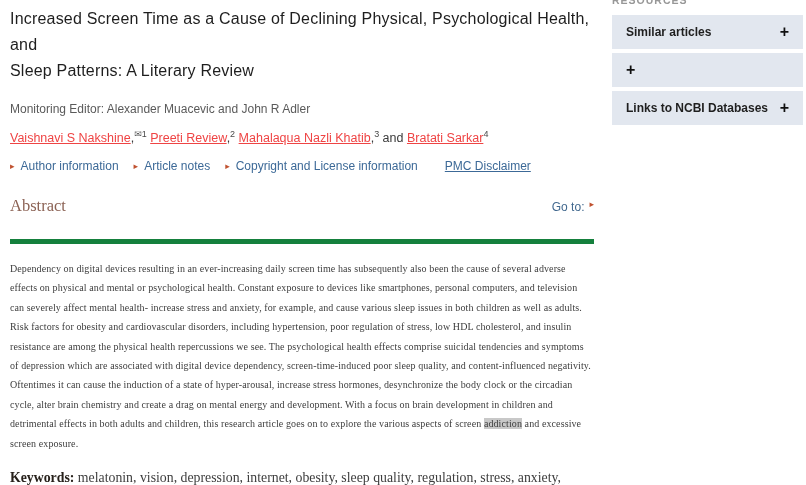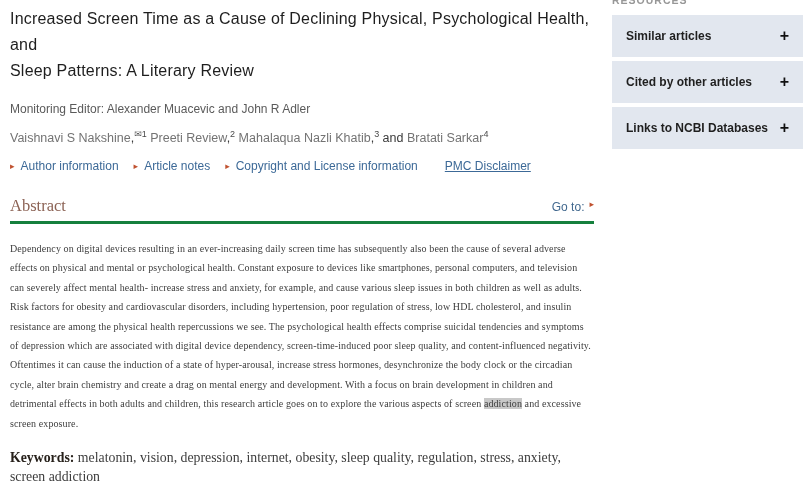--- a/index.html
+++ b/index.html
@@ -30,21 +30,22 @@
     margin-top:18px;
     font-size:12px;
     color:#5a5a5a;
   }
   .authors {
     margin-top:15px;
     font-size:12.5px;
     color:#3a3a3a;
   }
   .author-link {
-    color:#737373;
+    color:#ef4444;
+    text-decoration:underline;
     cursor:pointer;
   }
   .authors sup {
     font-size:9px;
     color:#4a4a4a;
     vertical-align:super;
     line-height:0;
   }
   .links-row {
     margin-top:14px;
@@ -66,22 +67,22 @@
     text-decoration:underline;
     margin-left:12px;
     cursor:pointer;
   }
 
   .abstract-head {
     margin-top:23px;
     display:flex;
     justify-content:space-between;
     align-items:flex-end;
-    border-bottom:3px solid #15803d;
-    padding-bottom:5px;
+    border-bottom:5px solid #15803d;
+    padding-bottom:23px;
   }
   .abstract-title {
     font-family:"Liberation Serif", serif;
     font-weight:normal;
     font-size:16.5px;
     color:#8c6355;
   }
   .goto {
     font-size:12px;
     color:#41688e;
@@ -119,21 +120,21 @@
     width:191px;
   }
   .resources-heading {
     font-size:10.5px;
     font-weight:bold;
     color:#979797;
     letter-spacing:1px;
   }
   .panels { margin-top:9px; }
   .panel {
-    height:42px;
+    height:34px;
     background:#e2e7ef;
     display:flex;
     align-items:center;
     justify-content:space-between;
     padding:0 14px;
     margin-bottom:4px;
     cursor:pointer;
   }
   .panel-label {
     font-size:12px;
@@ -192,21 +193,20 @@
 </div>
 
 <div class="sidebar">
   <div class="resources-heading">RESOURCES</div>
   <div class="panels">
     <div class="panel">
       <span class="panel-label">Similar articles</span>
       <span class="plus-icon">+</span>
     </div>
     <div class="panel">
-      <span class="panel-label">Cited by other articles</span>
       <span class="plus-icon">+</span>
     </div>
     <div class="panel">
       <span class="panel-label">Links to NCBI Databases</span>
       <span class="plus-icon">+</span>
     </div>
   </div>
 </div>
 
 </body></html>

